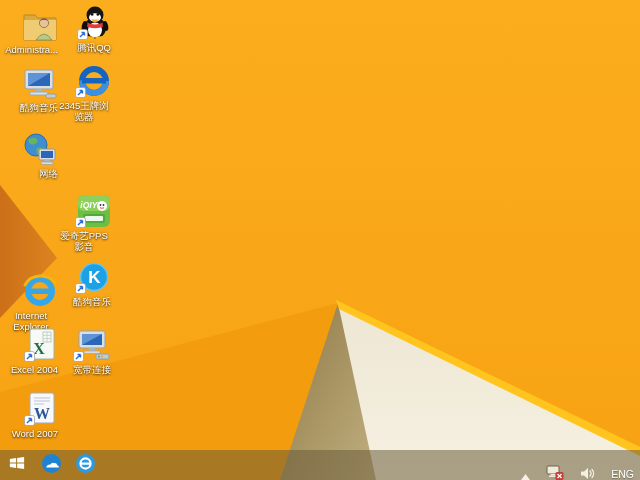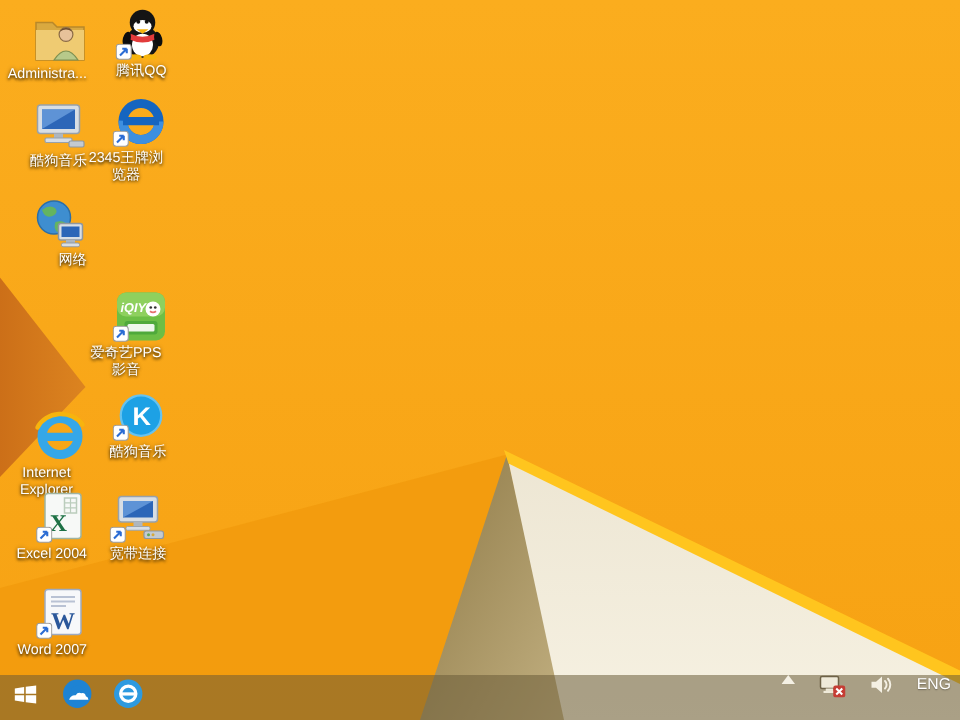--- a/index.html
+++ b/index.html
@@ -24,21 +24,21 @@
   }
 
   
   #taskbar {
     position:absolute; left:0; right:0; bottom:0; height:30px;
     background:rgba(106,90,56,.54);
     display:flex; align-items:center; justify-content:space-between;
   }
   .tb-left { display:flex; align-items:center; height:100%; }
   .tb-btn { width:34px; height:30px; display:flex; align-items:center; justify-content:center; }
-  .tb-right { display:flex; align-items:flex-start; gap:16px; padding-right:6px; height:100%; }
+  .tb-right { display:flex; align-items:flex-end; gap:16px; padding-right:6px; height:100%; }
   .tray-item { display:flex; align-items:center; justify-content:center; }
   .tray-text { color:#fff; font-size:10.5px; text-shadow:0 1px 1px rgba(0,0,0,.35); }
   .clock { text-align:right; color:#fff; line-height:1.25; text-shadow:0 1px 1px rgba(0,0,0,.35); }
   .clock .t { font-size:10.5px; display:block; }
   .clock .d { font-size:10px; display:block; white-space:nowrap; }
 </style>
 </head>
 <body>
 
 <div id="desktop">

